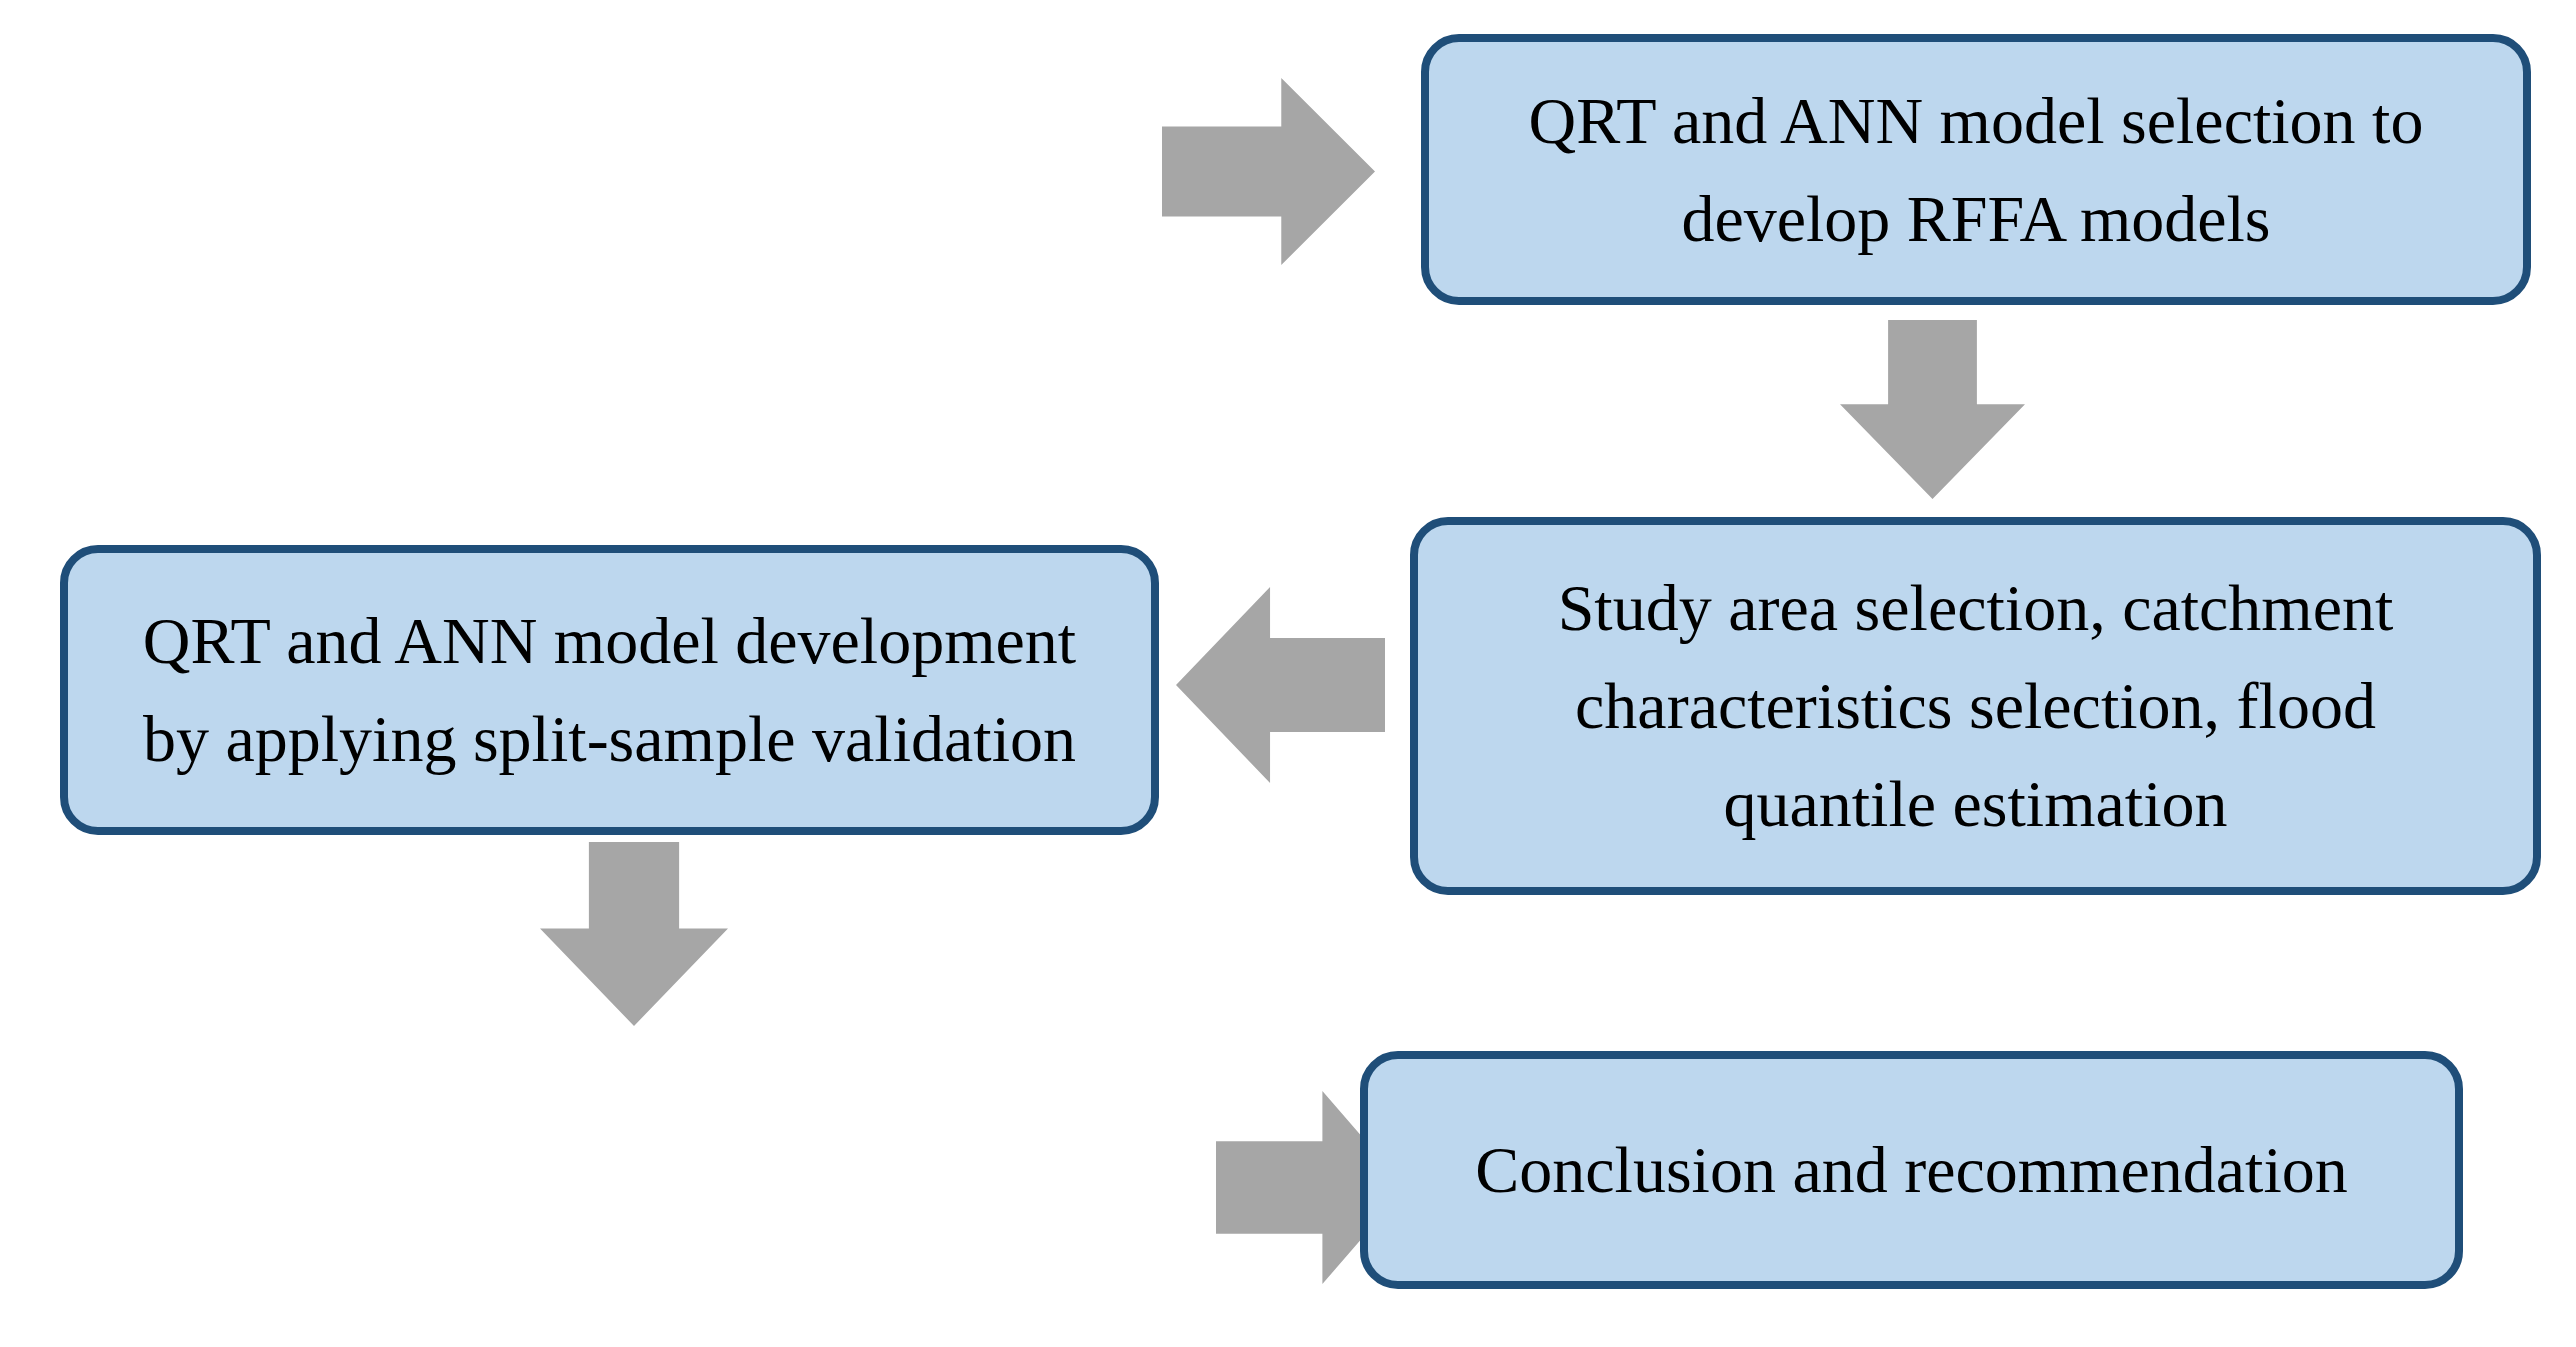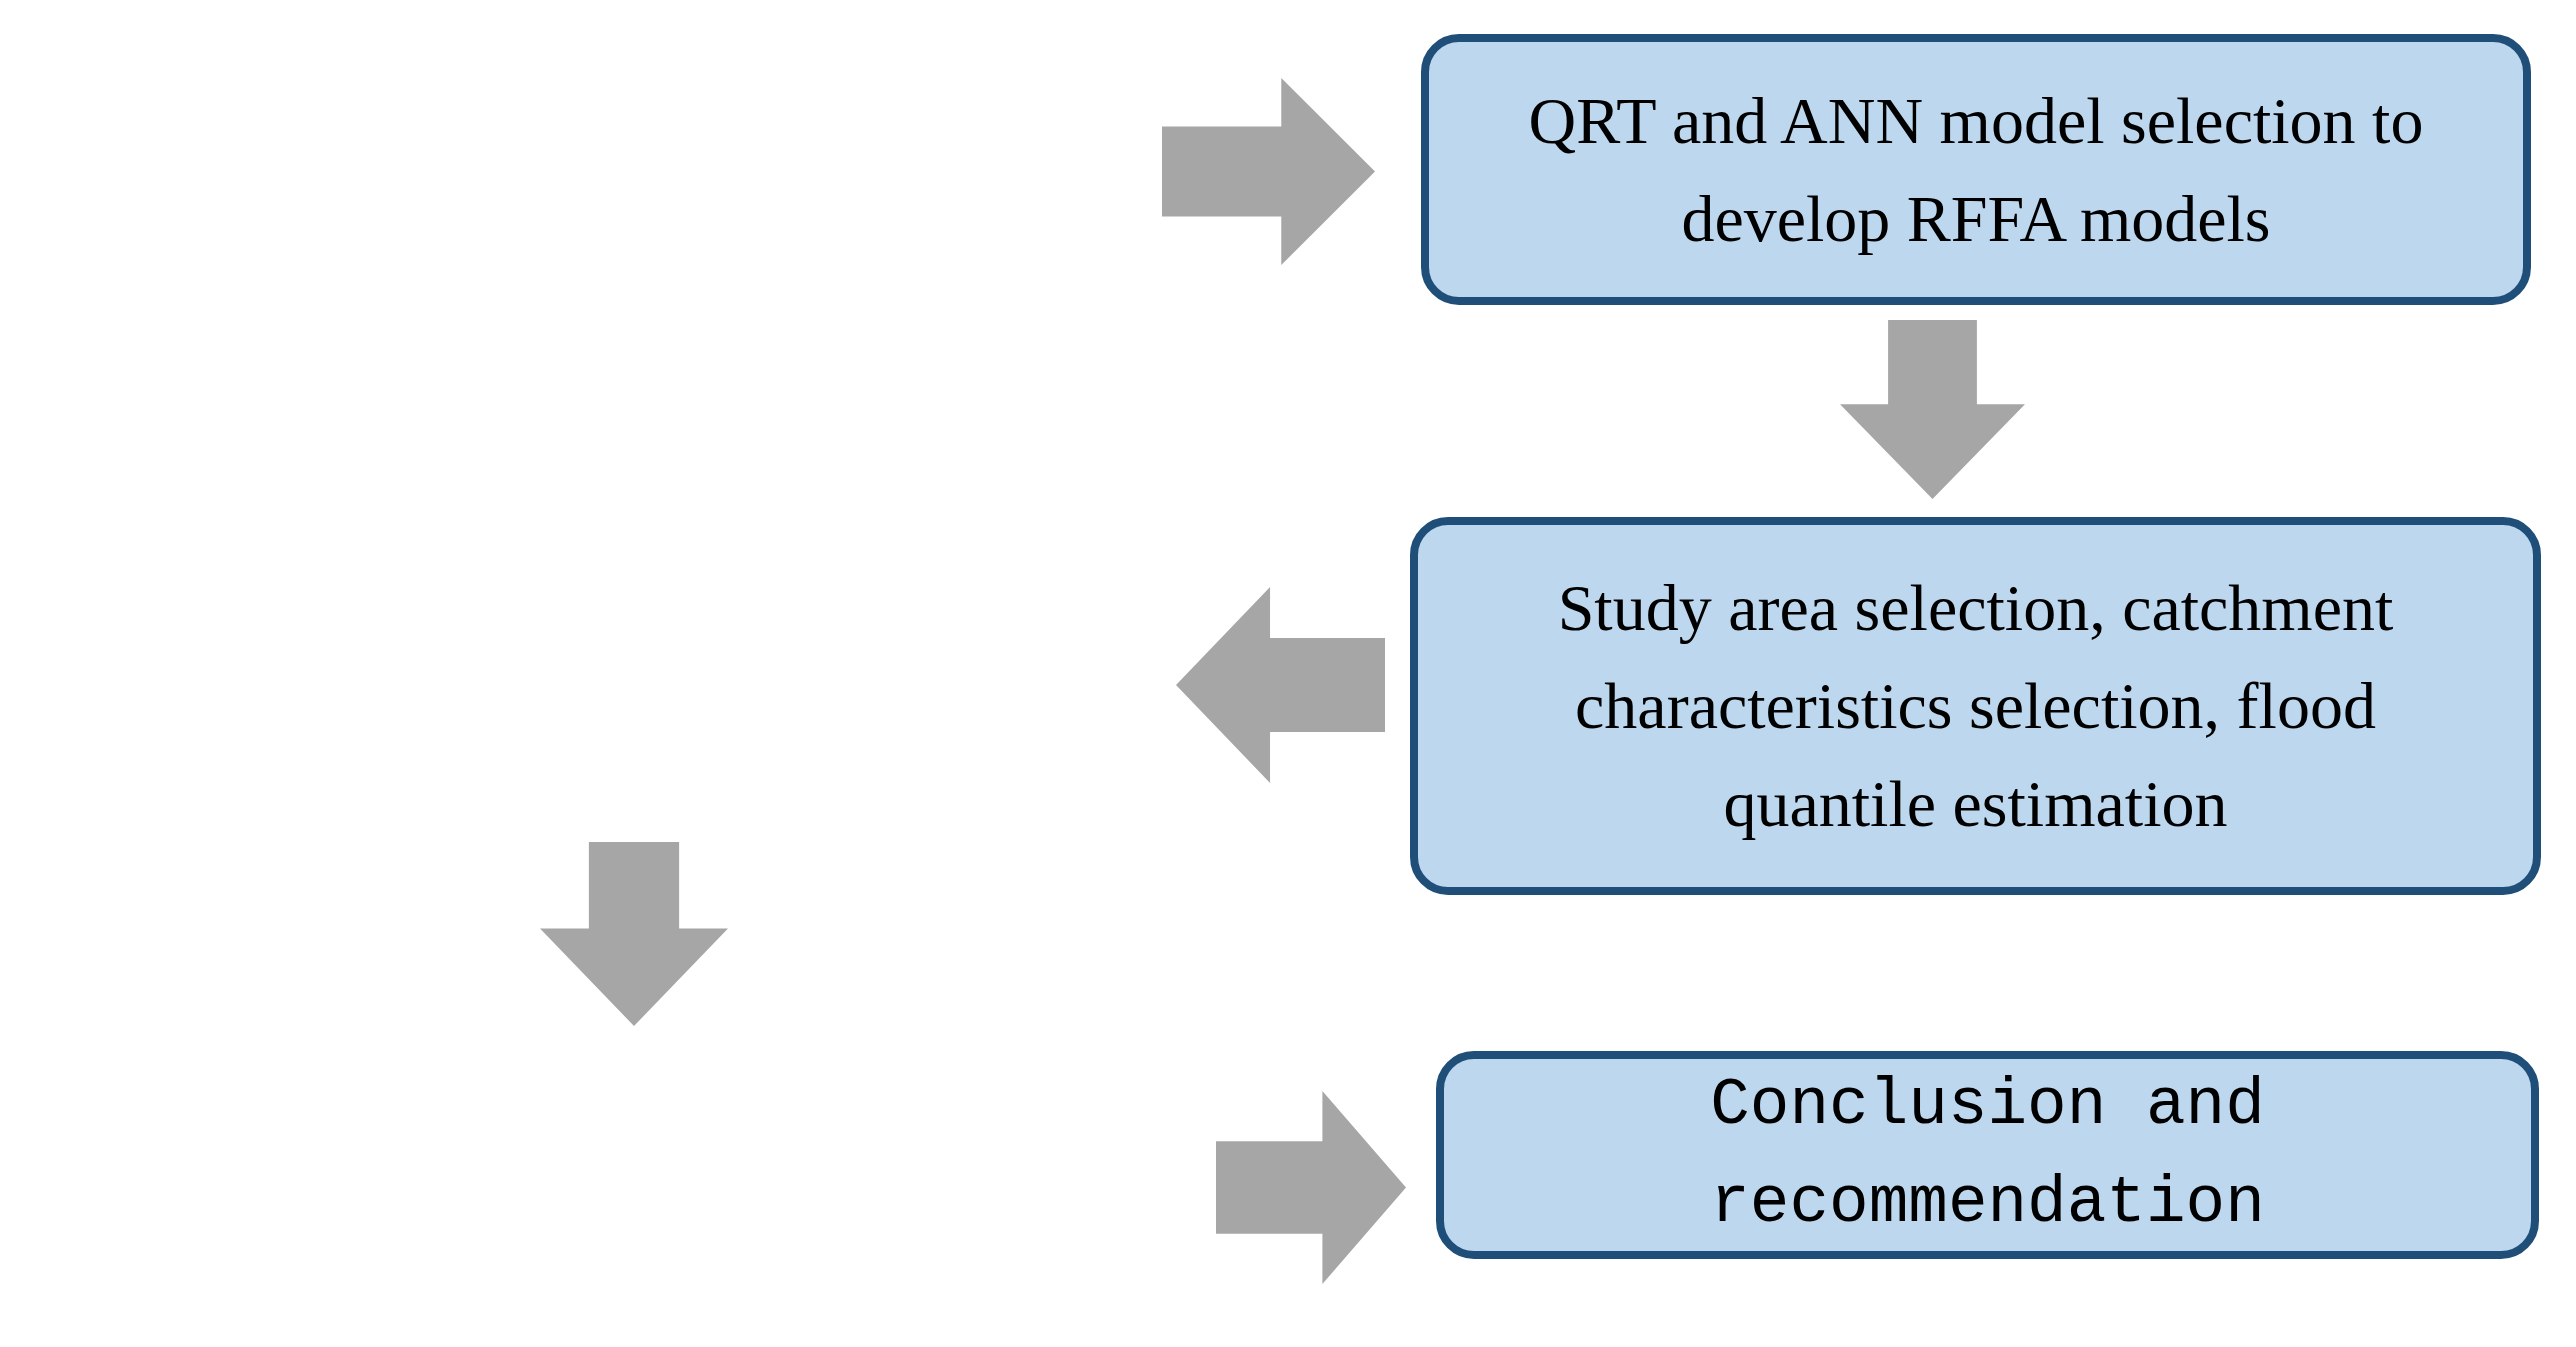--- a/index.html
+++ b/index.html
@@ -67,24 +67,28 @@
   <div class="arrow arrow-down" style="left:1840px; top:320px; width:185px; height:179px;"></div>
 
   <div class="node" style="left:1410px; top:517px; width:1131px; height:378px;align-items:center;">
     <span class="node-label">Study area selection, catchment
 characteristics selection, flood
 quantile estimation</span>
   </div>
 
   <div class="arrow arrow-left" style="left:1176px; top:587px; width:209px; height:196px;"></div>
 
+  <div class="node" style="left:60px; top:545px; width:1099px; height:290px;">
+    <span class="node-label">QRT and ANN model development
+by applying split-sample validation</span>
+  </div>
 
   <div class="arrow arrow-down" style="left:540px; top:842px; width:188px; height:184px;"></div>
 
 
   <div class="arrow arrow-right" style="left:1216px; top:1091px; width:190px; height:193px;"></div>
 
-  <div class="node" style="left:1436px; top:1051px; width:1103px; height:208px;font-family:Liberation Mono, monospace;">
+  <div class="node" style="left:1360px; top:1051px; width:1103px; height:238px;">
     <span class="node-label">Conclusion and recommendation</span>
   </div>
 
 </div>
 
 
 </body></html>

